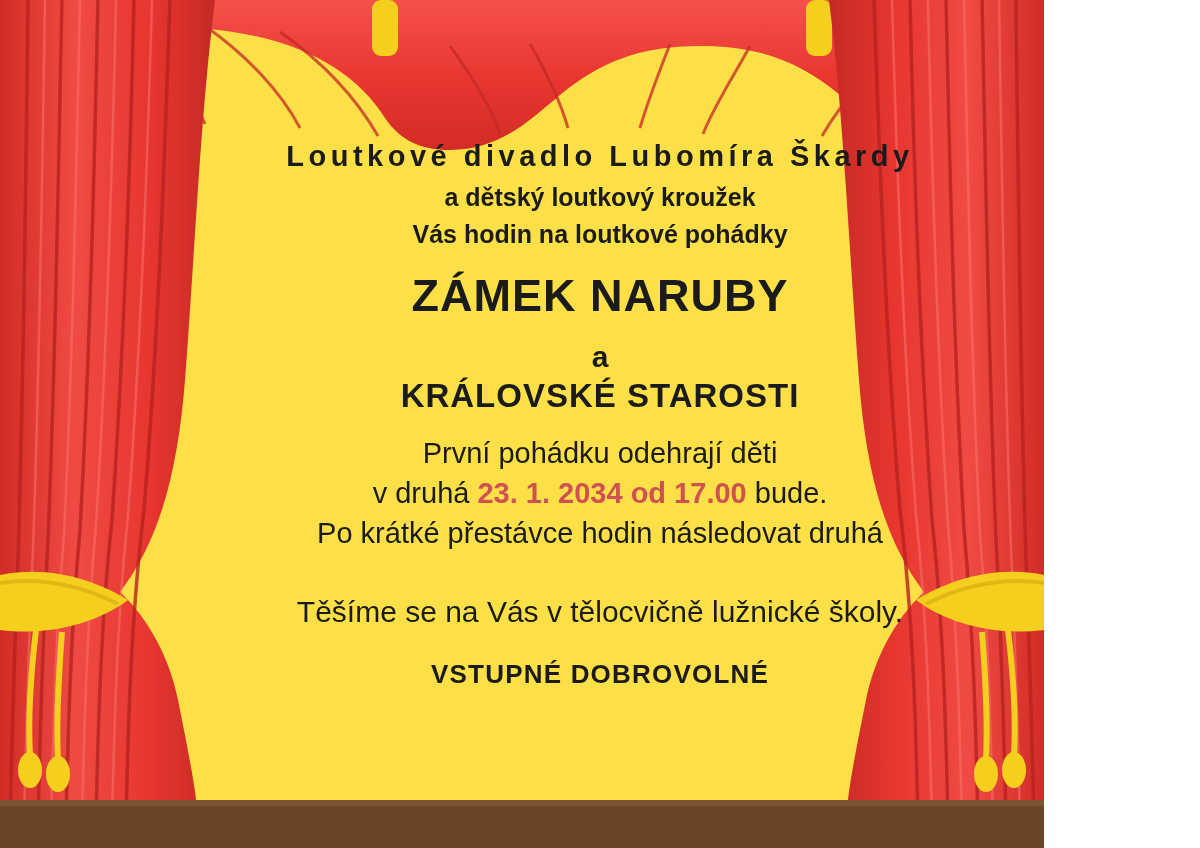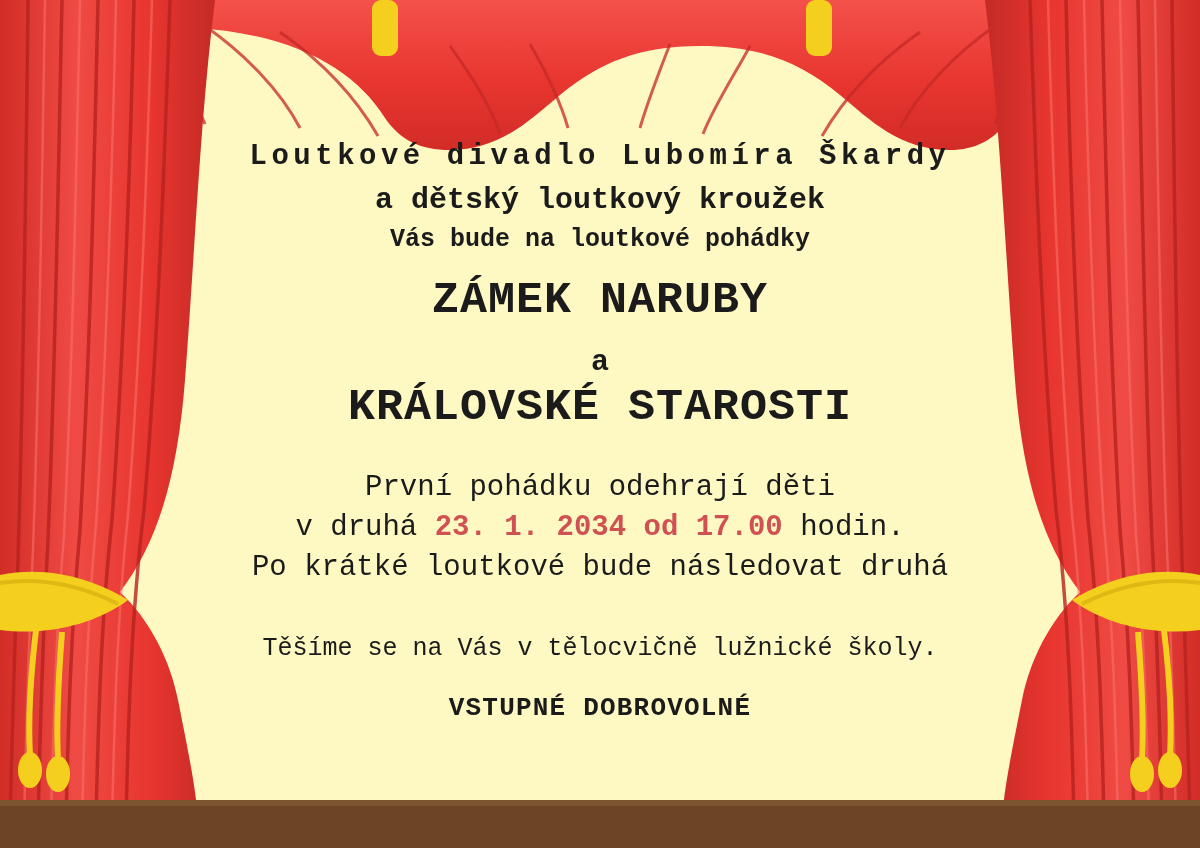--- a/index.html
+++ b/index.html
@@ -2,25 +2,25 @@
 <html lang="cs"><head>
 <meta charset="utf-8">
 <style>
   html, body {
     margin: 0;
     padding: 0;
     background: #ffffff;
   }
   #poster {
     position: relative;
-    width: 1200px;
+    width: 1044px;
     height: 848px;
     overflow: hidden;
-    background: #fef9c3;
-    font-family: Liberation Mono, monospace;
+    background: #fde047;
+    font-family: Liberation Sans, sans-serif;
   }
 
   
   .stage-floor {
     position: absolute;
     left: 0;
     bottom: 0;
     width: 1200px;
     height: 42px;
     background: #6b4526;
@@ -68,21 +68,21 @@
     color: #1b1b1b;
   }
   .line-1 {
     font-size: 29px;
     font-weight: 700;
     letter-spacing: 4.5px;
     margin: 0 0 10px 0;
     white-space: nowrap;
   }
   .line-2 {
-    font-size: 30px;
+    font-size: 25px;
     font-weight: 700;
     margin: 0 0 8px 0;
   }
   .line-3 {
     font-size: 25px;
     font-weight: 700;
     margin: 0 0 22px 0;
   }
   .title-main {
     font-size: 45px;
@@ -90,43 +90,43 @@
     letter-spacing: 1px;
     margin: 0 0 19px 0;
     line-height: 1.12;
   }
   .title-conj {
     font-size: 30px;
     font-weight: 800;
     margin: 0 0 4px 0;
   }
   .title-main2 {
-    font-size: 45px;
+    font-size: 33px;
     font-weight: 800;
     letter-spacing: 1px;
-    margin: 0 0 34px 0;
+    margin: 0 0 18px 0;
     line-height: 1.12;
   }
   .para {
     font-size: 29px;
     font-weight: 500;
     line-height: 1.38;
-    margin: 16px;
+    margin: 4px;
   }
   .para .hl {
     color: #cf5151;
     font-weight: 700;
   }
   .para-gap {
     height: 26px;
   }
   .para-closing {
-    font-size: 25px;
+    font-size: 30px;
     font-weight: 500;
-    margin: 4px;
+    margin: 12px;
   }
   .admission {
     font-size: 26px;
     font-weight: 700;
     letter-spacing: 1.2px;
     margin: 30px 0 0 0;
   }
 </style>
 </head>
 <body>
@@ -244,32 +244,32 @@
 
   <div class="stage-floor-top"></div>
   <div class="stage-floor"></div>
 
   <div class="content">
 
     <p class="line-1">Loutkové divadlo Lubomíra Škardy</p>
 
     <p class="line-2">a dětský loutkový kroužek</p>
 
-    <p class="line-3">Vás bude na loutkové pohádky</p>
+    <p class="line-3">Vás hodin na loutkové pohádky</p>
 
     <h1 class="title-main">ZÁMEK NARUBY</h1>
 
     <p class="title-conj">a</p>
 
     <h1 class="title-main2">KRÁLOVSKÉ STAROSTI</h1>
 
     <p class="para">
       <span>První pohádku odehrají děti</span><br>
-      <span>v druhá </span><span class="hl">23. 1. 2034 od 17.00</span><span> hodin.</span><br>
-      <span>Po krátké loutkové bude následovat druhá</span><br>
+      <span>v druhá </span><span class="hl">23. 1. 2034 od 17.00</span><span> bude.</span><br>
+      <span>Po krátké přestávce hodin následovat druhá</span><br>
     </p>
 
     <div class="para-gap"></div>
 
     <p class="para-closing">Těšíme se na Vás v tělocvičně lužnické školy.</p>
 
     <p class="admission">VSTUPNÉ DOBROVOLNÉ</p>
 
   </div>
 </div>

